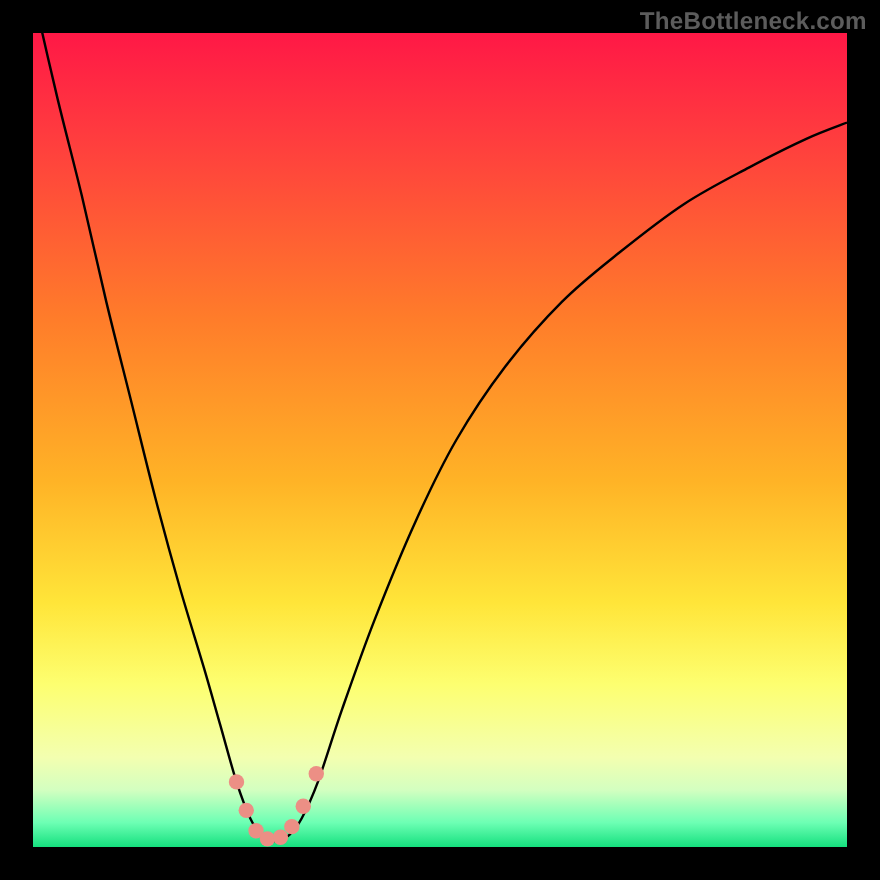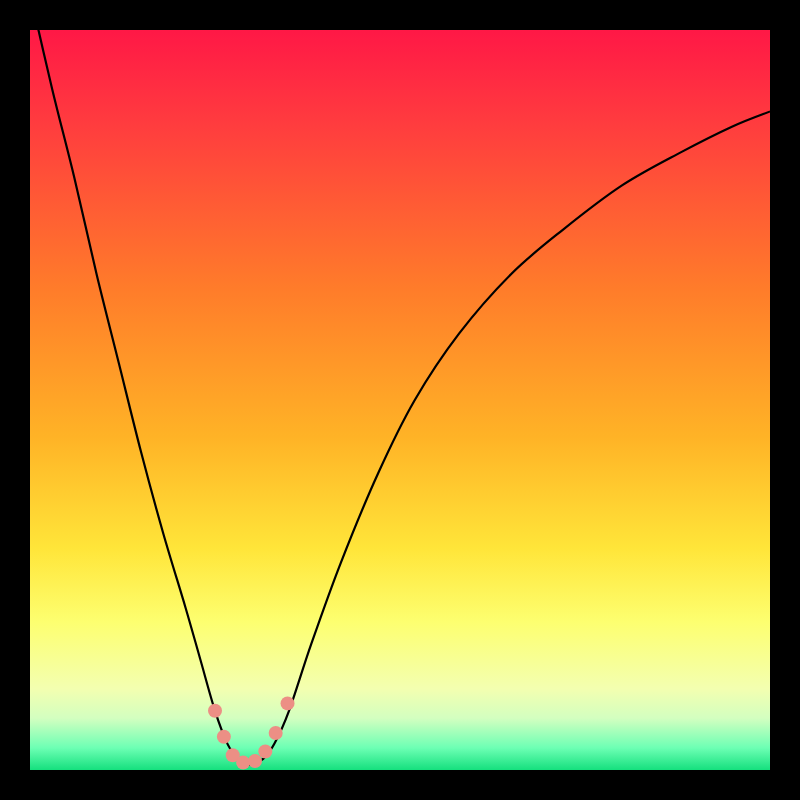--- a/index.html
+++ b/index.html
@@ -48,20 +48,21 @@
   .curve {
     fill: none;
     stroke: #000;
     stroke-width: 2.2;
   }
 </style>
 </head>
 <body>
 
 <div class="frame">
+  <div class="watermark">TheBottleneck.com</div>
 
   <div class="plot-area">
     <svg class="gradient" width="740" height="740" viewBox="0 0 740 740" preserveAspectRatio="none">
       <defs>
         <linearGradient id="bg" x1="0" y1="0" x2="0" y2="1">
             <stop offset="0%" stop-color="#ff1846"></stop>
             <stop offset="12%" stop-color="#ff3a3f"></stop>
             <stop offset="35%" stop-color="#ff7c2a"></stop>
             <stop offset="55.00000000000001%" stop-color="#ffb326"></stop>
             <stop offset="70%" stop-color="#ffe539"></stop>

